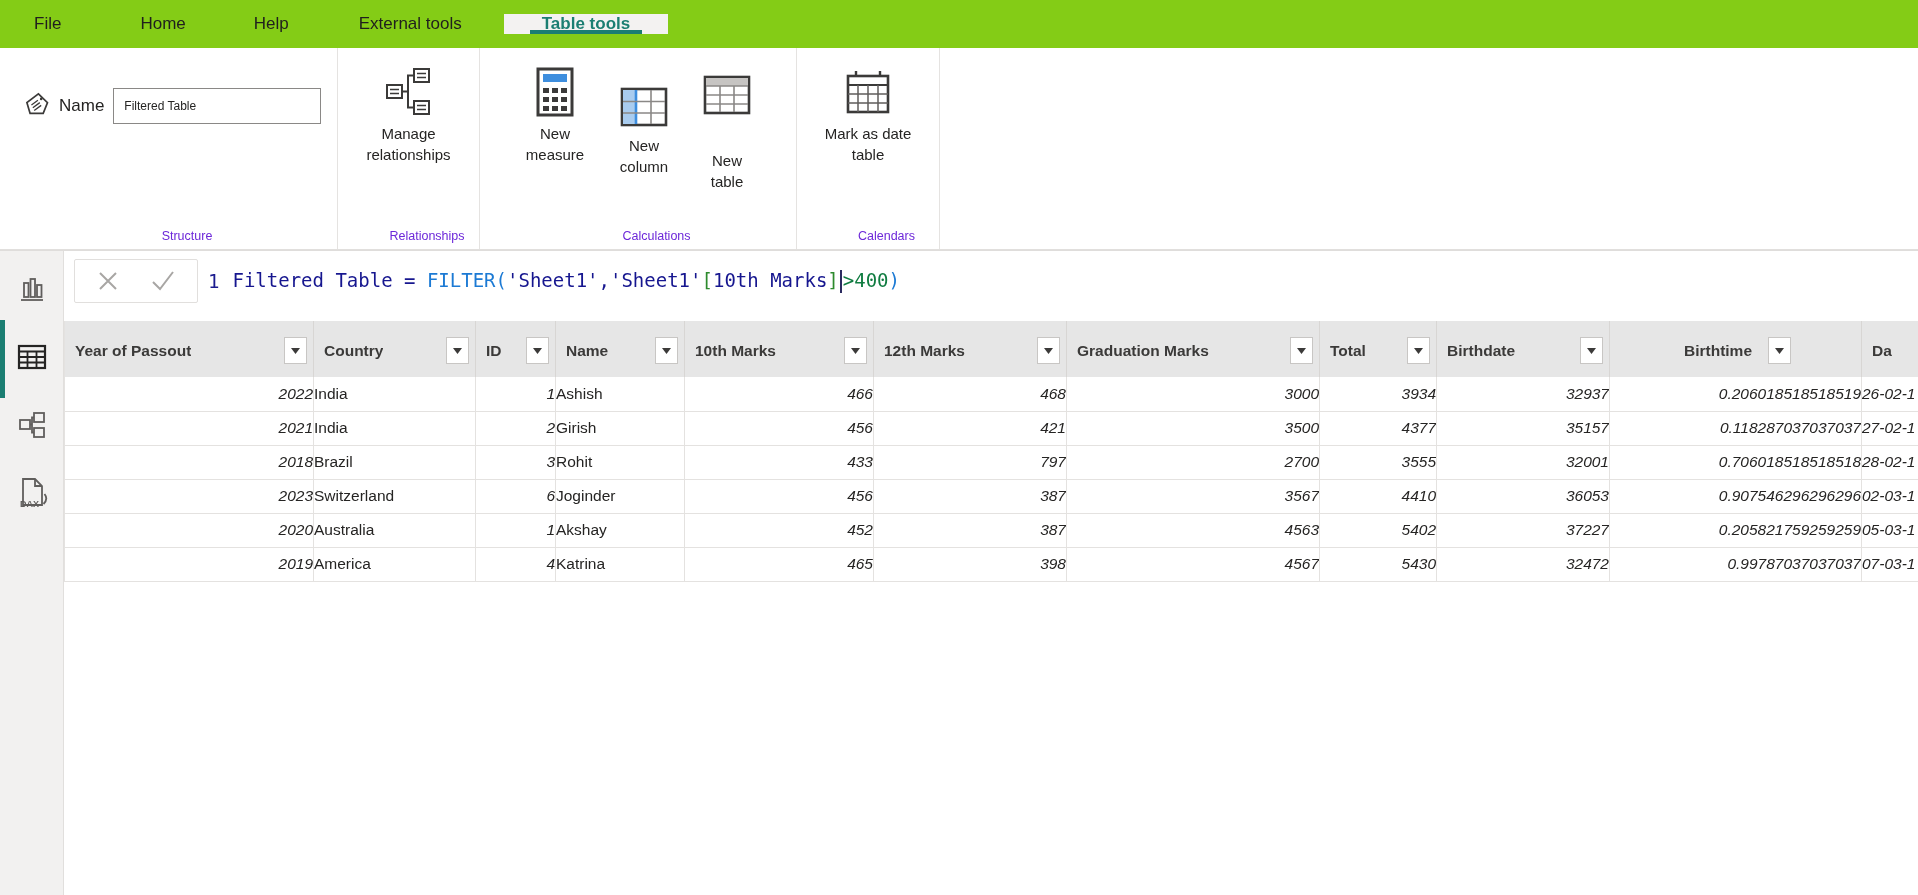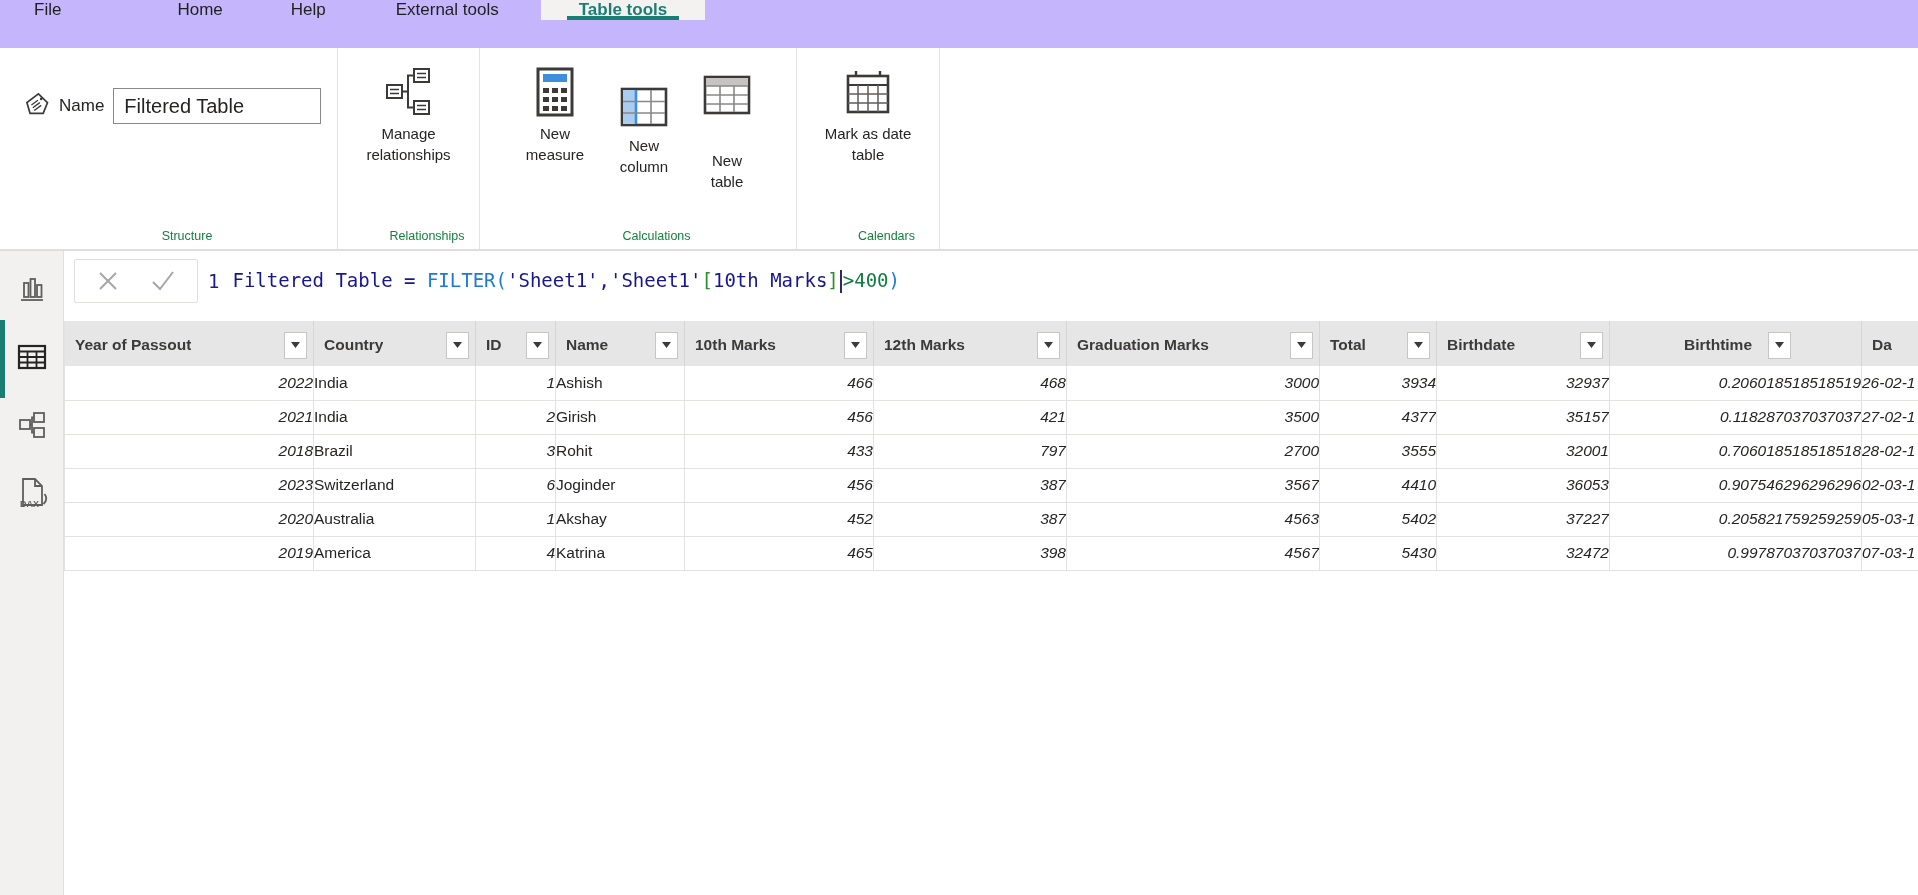--- a/index.html
+++ b/index.html
@@ -1,41 +1,41 @@
 <!DOCTYPE html>
 <html><head>
 <meta charset="utf-8">
 <style>
   html,body{margin:0;padding:0;background:#c9c9c9;}
   .app{width:1918px;height:895px;position:relative;background:#fff;
        font-family:"Liberation Sans",sans-serif;color:#252423;overflow:hidden;}
 
   
-  .menubar{height:48px;display:flex;align-items:flex-start;background:#c4b5fd;}
+  .menubar{height:48px;display:flex;align-items:center;background:#84cc16;}
   .menu-item{display:flex;align-items:center;font-size:17px;color:#201F1E;cursor:pointer;}
   .mi-file{margin-left:34px;}
-  .mi-home{margin-left:116px;}
+  .mi-home{margin-left:79px;}
   .mi-help{margin-left:68px;}
   .mi-ext{margin-left:70px;}
   .active-tab{margin-left:42px;position:relative;display:flex;align-items:center;
       padding:0 38px;background:#F3F2F1;color:#1B7E72;font-weight:bold;font-size:17px;cursor:pointer;}
   .active-tab::after{content:"";position:absolute;left:26px;right:26px;bottom:0;height:4px;background:#1B7E72;}
 
   
   .ribbon{height:201px;display:flex;background:#fff;border-bottom:1px solid #E1DFDD;}
   .rgroup{position:relative;height:100%;box-sizing:border-box;}
   .rgroup.bordered{border-right:1px solid #E5E3E1;}
   .rgroup-label{position:absolute;bottom:6px;left:0;right:0;text-align:center;
-      font-size:12.5px;color:#15803d;margin-left:37px;}
+      font-size:12.5px;color:#6d28d9;margin-left:37px;}
   .g-structure{width:338px;}
   .g-relationships{width:142px;}
   .g-calculations{width:317px;}
   .g-calendars{width:143px;}
   .name-row{display:flex;align-items:center;margin:40px 0 0 24px;gap:9px;font-size:17px;}
-  .name-input{width:186px;height:34px;border:1px solid #8A8886;font-size:20px;
+  .name-input{width:186px;height:34px;border:1px solid #8A8886;font-size:12px;
       padding:0 10px;color:#252423;font-family:"Liberation Sans",sans-serif;outline:none;}
   .ribbon-btn{display:flex;flex-direction:column;align-items:center;margin:12px auto 0;
       font-size:15px;line-height:21px;text-align:center;color:#252423;cursor:pointer;}
   .ribbon-btn .bicon{height:58px;display:flex;align-items:flex-end;justify-content:center;margin-bottom:5px;}
   .btn-manage{width:132px;}
   .btn-row{display:flex;justify-content:center;gap:8px;margin-top:12px;}
   .btn-newmeasure{width:70px;margin:0;}
   .btn-quickmeasure{width:76px;margin:0;}
   .btn-newcolumn{width:68px;margin:12px;}
   .btn-newtable{width:58px;margin:0;gap:27px;}
@@ -56,21 +56,21 @@
       background:#fff;display:flex;align-items:center;justify-content:center;gap:28px;}
   .fx-btn{display:flex;align-items:center;justify-content:center;cursor:pointer;}
   .fx-code{margin-left:10px;font-family:"DejaVu Sans Mono","Liberation Mono",monospace;
       font-size:19px;white-space:nowrap;display:flex;align-items:center;cursor:text;}
   .line-no{margin-right:13px;}
   .caret{display:inline-block;width:2px;height:23px;background:#2b2b60;margin:0 1px;vertical-align:middle;}
 
   
   .grid-area{margin-top:10px;overflow:hidden;flex:1;}
   table.grid{border-collapse:collapse;table-layout:fixed;border-left:1px solid #E4E2E0;}
-  table.grid th{height:45px;background:#E6E6E6;color:#3B3A39;font-size:15.5px;font-weight:bold;
+  table.grid th{height:56px;background:#E6E6E6;color:#3B3A39;font-size:15.5px;font-weight:bold;
       text-align:left;padding:3px 6px 0 10px;border-right:1px solid #D8D6D4;box-sizing:border-box;}
   .hwrap{display:flex;align-items:center;justify-content:space-between;gap:8px;}
   th.hcenter .hwrap{justify-content:center;gap:16px;}
   .hlabel{overflow:hidden;white-space:nowrap;}
   .dd{flex:0 0 auto;width:21px;height:25px;background:#fff;border:1px solid #C8C6C4;
       display:flex;align-items:center;justify-content:center;cursor:pointer;}
   table.grid td{height:34px;background:#fff;font-size:15.5px;color:#252423;
       border-right:1px solid #E4E2E0;border-bottom:1px solid #E4E2E0;
       padding:0;white-space:nowrap;overflow:hidden;box-sizing:border-box;}
   td.ar{text-align:right;padding-right:14px;}

